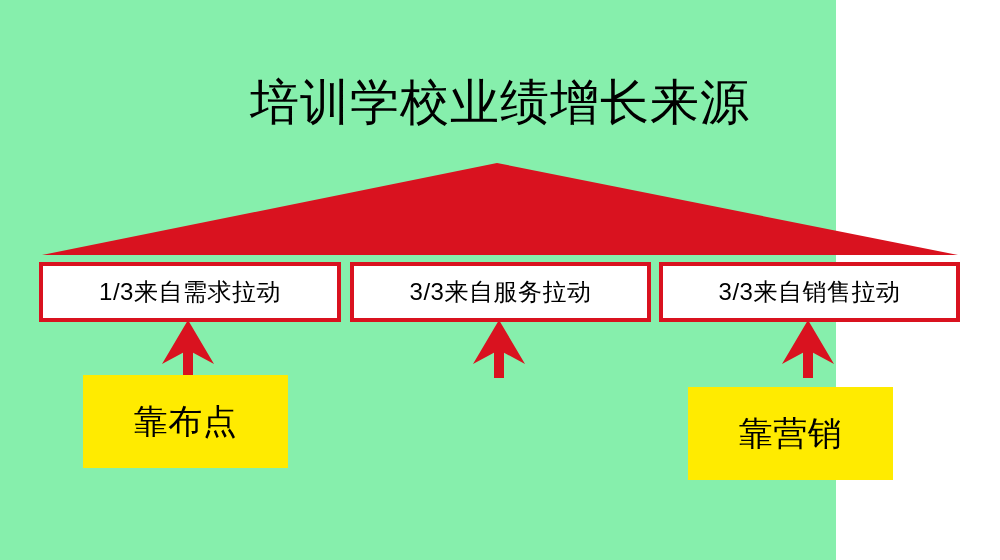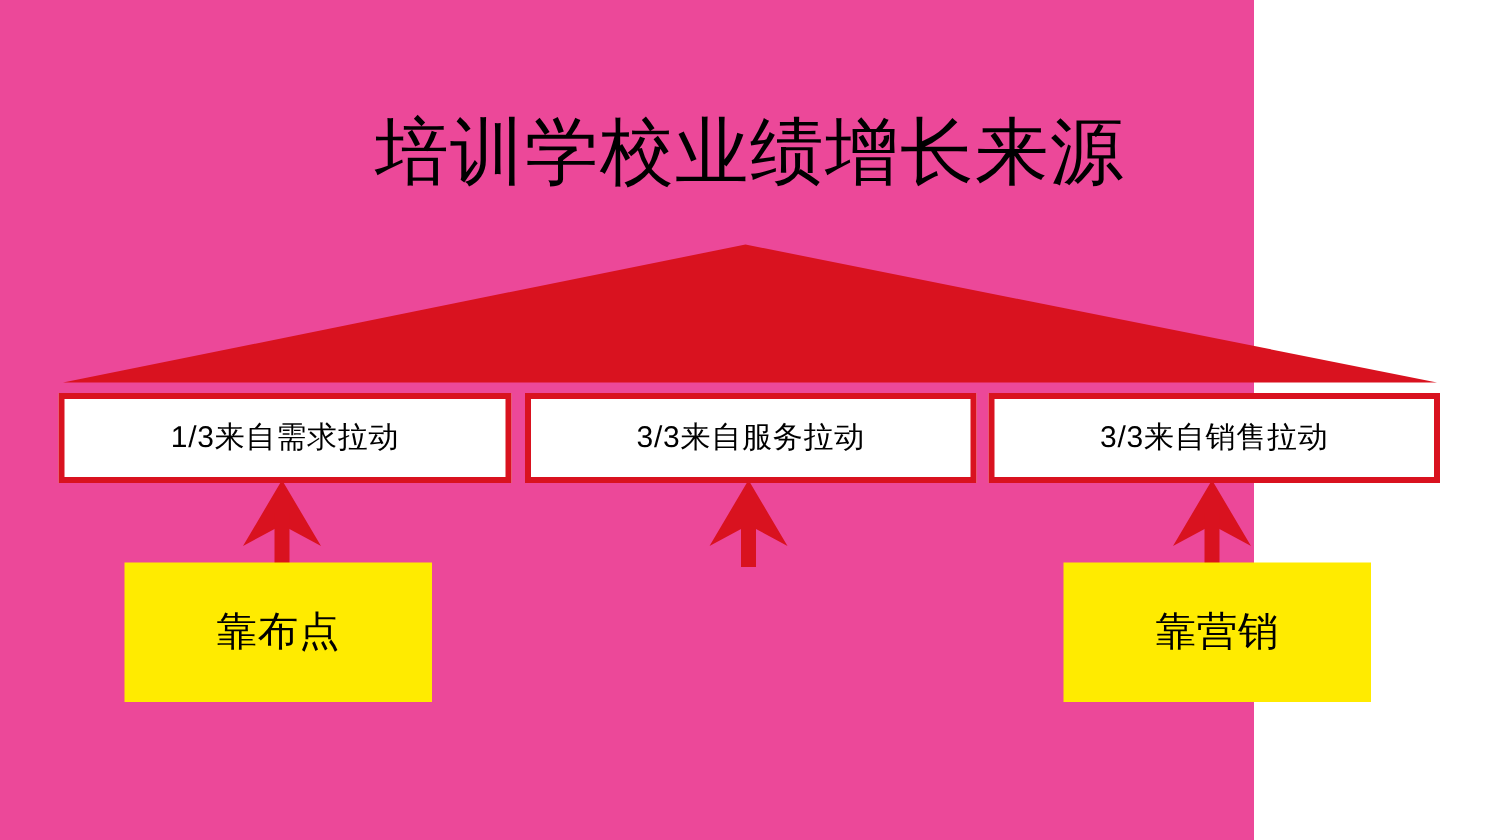--- a/index.html
+++ b/index.html
@@ -10,21 +10,21 @@
     width: 1000px;
     height: 560px;
     background: #ffffff;
     font-family: "Liberation Sans", "DejaVu Sans", sans-serif;
     overflow: hidden;
   }
   #stage {
     position: relative;
     width: 836px;
     height: 560px;
-    background: #ec4899;
+    background: #86efac;
   }
 
   
   #title {
     position: absolute;
     left: 0;
     top: 72px;
     width: 1000px;
     text-align: center;
     font-size: 49px;
@@ -50,21 +50,21 @@
     top: 262px;
     height: 60px;
     box-sizing: border-box;
     border: 4px solid #d9121f;
     background: #ffffff;
     display: flex;
     align-items: center;
     justify-content: center;
   }
   .redbox .label {
-    font-size: 20px;
+    font-size: 24px;
     line-height: 34px;
     color: #000000;
     white-space: nowrap;
     letter-spacing: 0.5px;
   }
   #redbox-0 { left: 39px;  width: 302px; }
   #redbox-1 { left: 350px; width: 301px; }
   #redbox-2 { left: 659px; width: 301px; }
 
   
@@ -82,29 +82,29 @@
   .yellowbox {
     position: absolute;
     top: 375px;
     height: 93px;
     background: #ffeb00;
     display: flex;
     align-items: center;
     justify-content: center;
   }
   .yellowbox .label {
-    font-size: 27px;
+    font-size: 34px;
     line-height: 33px;
     color: #000000;
     white-space: nowrap;
     letter-spacing: 0.5px;
   }
   #yellowbox-0 { left: 83px;  width: 205px; }
   #yellowbox-1 { left: 398px; width: 205px; }
-  #yellowbox-2 { left: 709px; width: 205px; }
+  #yellowbox-2 { left: 688px; width: 205px; margin-top: 12px; }
 </style>
 </head>
 <body>
 
 <div id="stage">
 
   <div id="title">培训学校业绩增长来源</div>
 
   <svg id="roof" viewBox="0 0 1000 108" preserveAspectRatio="none">
     <polygon points="497,8 958,100 42,100" fill="#d9121f"></polygon>

